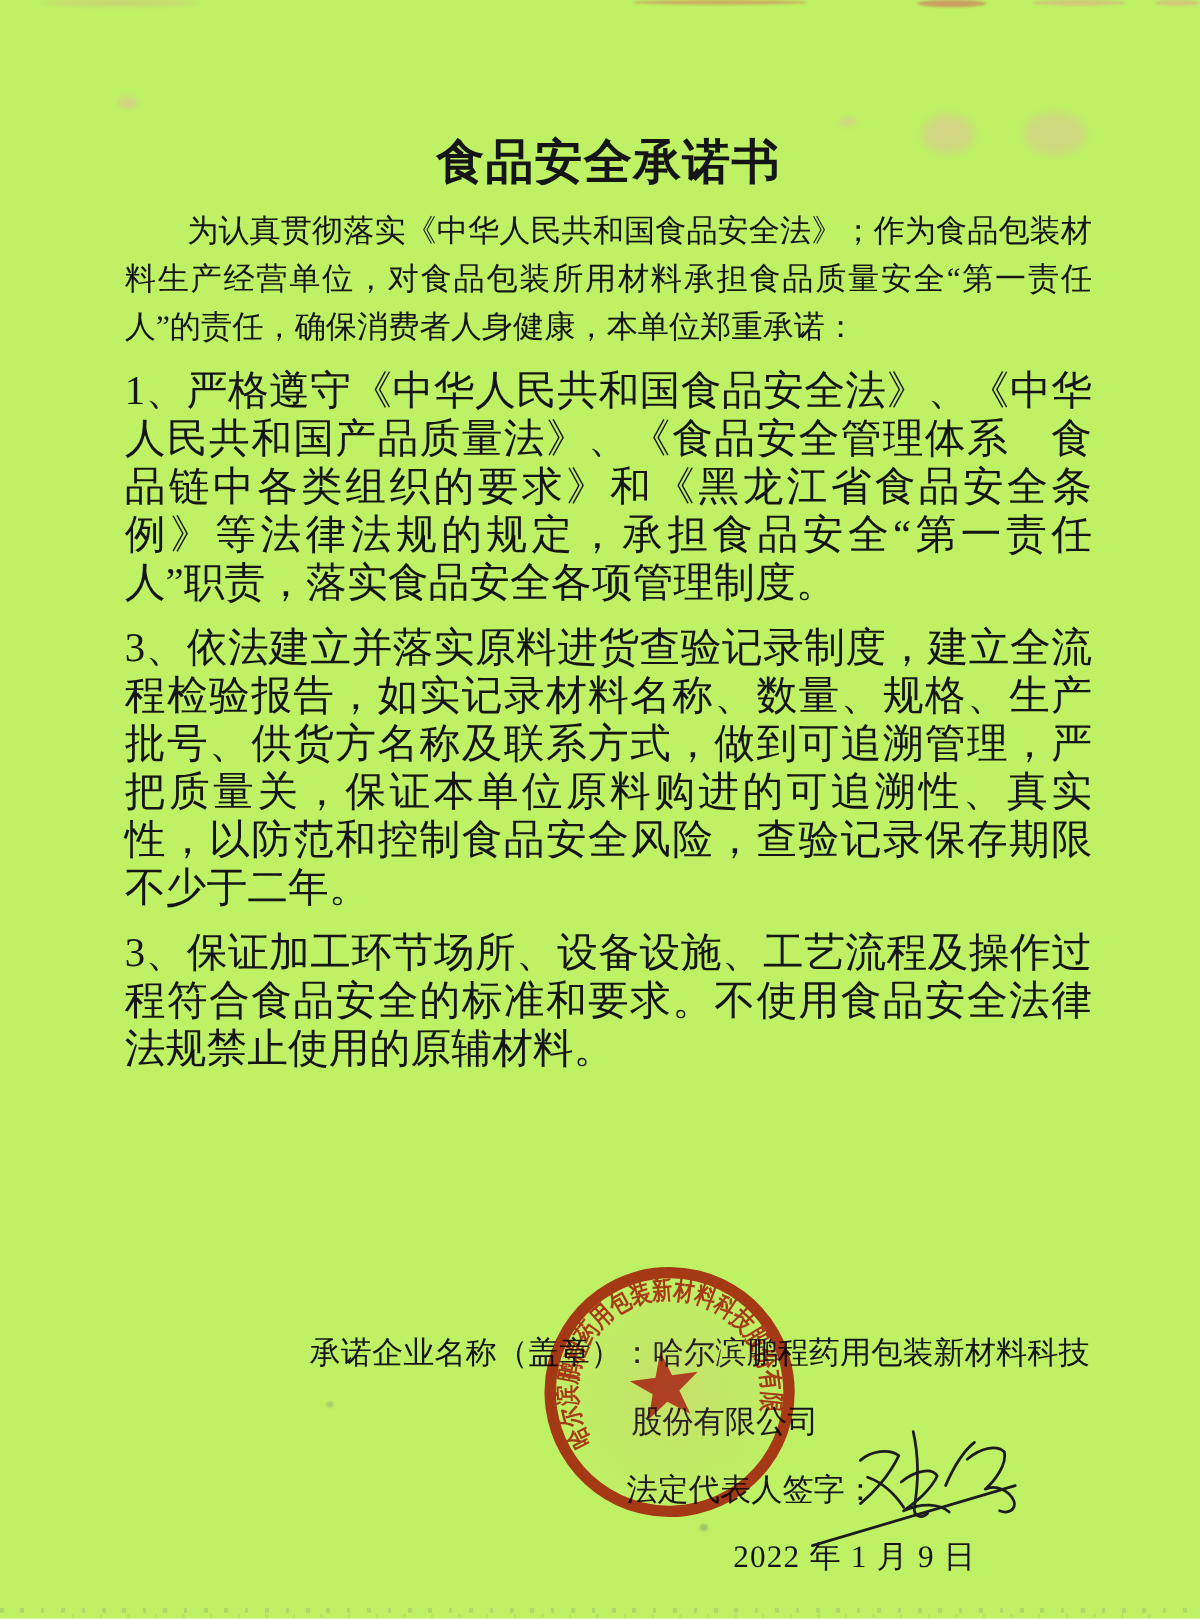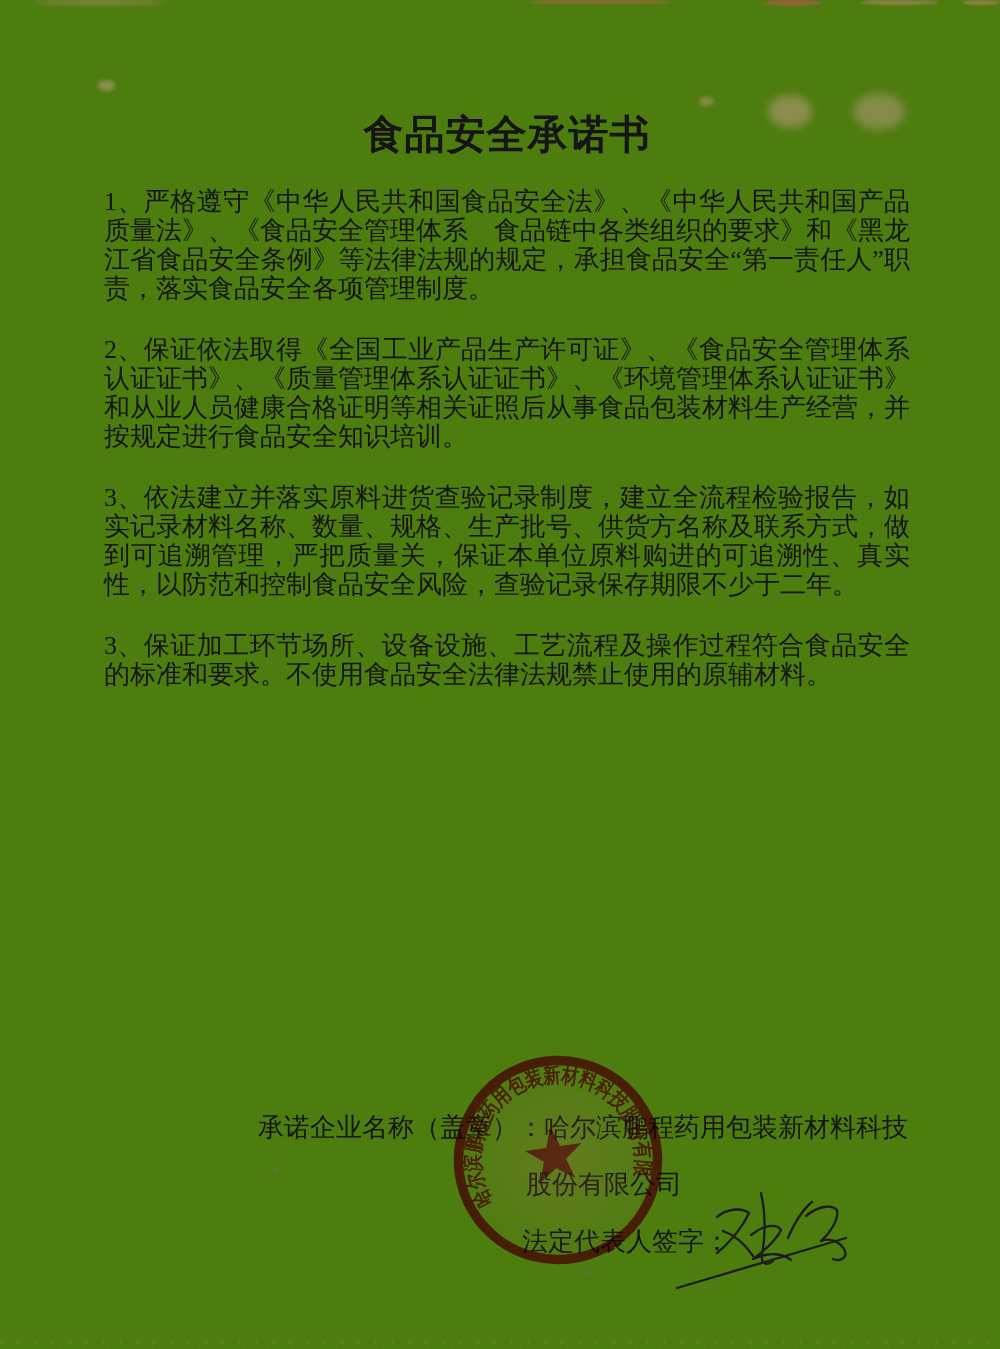--- a/index.html
+++ b/index.html
@@ -1,41 +1,41 @@
 <!DOCTYPE html>
 <html><head>
 <meta charset="utf-8">
 <style>
   html,body{margin:0;padding:0;background:#ffffff;}
   .page{
     position:relative;
     width:1000px;height:1349px;
-    background:#4d7c0f;
+    background:#bef264;
     overflow:hidden;
     font-family:"Liberation Serif","DejaVu Serif",serif;
     color:#151515;
   }
   .content{
     position:absolute;left:104px;top:0;width:806px;
   }
   .doc-title{
     margin:115px 0 0 0;
     font-size:40px;line-height:40px;
     font-weight:bold;text-align:center;
     letter-spacing:1px;
   }
   .intro{
     margin:18px 0 0 0;
     font-size:26px;line-height:40px;
     text-align:justify;text-justify:inter-ideograph;
     text-indent:2em;
   }
   .item{
-    margin:32px 0 0 0;
-    font-size:26px;line-height:29px;
+    margin:14px 0 0 0;
+    font-size:34px;line-height:40px;
     text-align:justify;text-justify:inter-ideograph;
   }
   .abs{position:absolute;white-space:nowrap;}
   .company-line1{left:258px;top:1110px;font-size:26px;}
   .company-line2{left:526px;top:1167px;font-size:26px;}
   .legal-rep{left:522px;top:1224px;font-size:26px;}
   .date-line{left:611px;top:1280px;font-size:26px;letter-spacing:1px;}
   .seal-svg{
     position:absolute;left:449px;top:1051px;width:218px;height:218px;
     mix-blend-mode:multiply;opacity:.9;
@@ -68,29 +68,30 @@
     filter:blur(.6px);
   }
 </style>
 </head>
 <body>
 
 <div class="page">
 
   <div class="content">
     <h1 class="doc-title">食品安全承诺书</h1>
+    <p class="intro">为认真贯彻落实《中华人民共和国食品安全法》；作为食品包装材料生产经营单位，对食品包装所用材料承担食品质量安全“第一责任人”的责任，确保消费者人身健康，本单位郑重承诺：</p>
     <p class="item">1、严格遵守《中华人民共和国食品安全法》、《中华人民共和国产品质量法》、《食品安全管理体系　食品链中各类组织的要求》和《黑龙江省食品安全条例》等法律法规的规定，承担食品安全“第一责任人”职责，落实食品安全各项管理制度。</p>
-    <p class="item">2、保证依法取得《全国工业产品生产许可证》、《食品安全管理体系认证证书》、《质量管理体系认证证书》、《环境管理体系认证证书》和从业人员健康合格证明等相关证照后从事食品包装材料生产经营，并按规定进行食品安全知识培训。</p>
     <p class="item">3、依法建立并落实原料进货查验记录制度，建立全流程检验报告，如实记录材料名称、数量、规格、生产批号、供货方名称及联系方式，做到可追溯管理，严把质量关，保证本单位原料购进的可追溯性、真实性，以防范和控制食品安全风险，查验记录保存期限不少于二年。</p>
     <p class="item">3、保证加工环节场所、设备设施、工艺流程及操作过程符合食品安全的标准和要求。不使用食品安全法律法规禁止使用的原辅材料。</p>
   </div>
 
   <div class="abs company-line1">承诺企业名称（盖章）：哈尔滨鹏程药用包装新材料科技</div>
   <div class="abs company-line2">股份有限公司</div>
   <div class="abs legal-rep">法定代表人签字：</div>
+  <div class="abs date-line">2022 年 1 月 9 日</div>
 
   <svg class="seal-svg" viewBox="-109 -109 218 218">
     <g transform="rotate(-8)" stroke="#d9251a" fill="#d9251a">
       <circle cx="0" cy="0" r="99.5" fill="none" stroke-width="9.5"></circle>
       <defs>
         <path id="sealArc" d="M -70.7,33 A 78,78 0 1 1 70.7,33" fill="none"></path>
       </defs>
       <text font-size="21" font-weight="bold" stroke="none" font-family="'Liberation Serif','DejaVu Serif',serif">
         <textPath href="#sealArc" startOffset="0" textLength="340" lengthAdjust="spacingAndGlyphs">哈尔滨鹏程药用包装新材料科技股份有限公司</textPath>
       </text>

